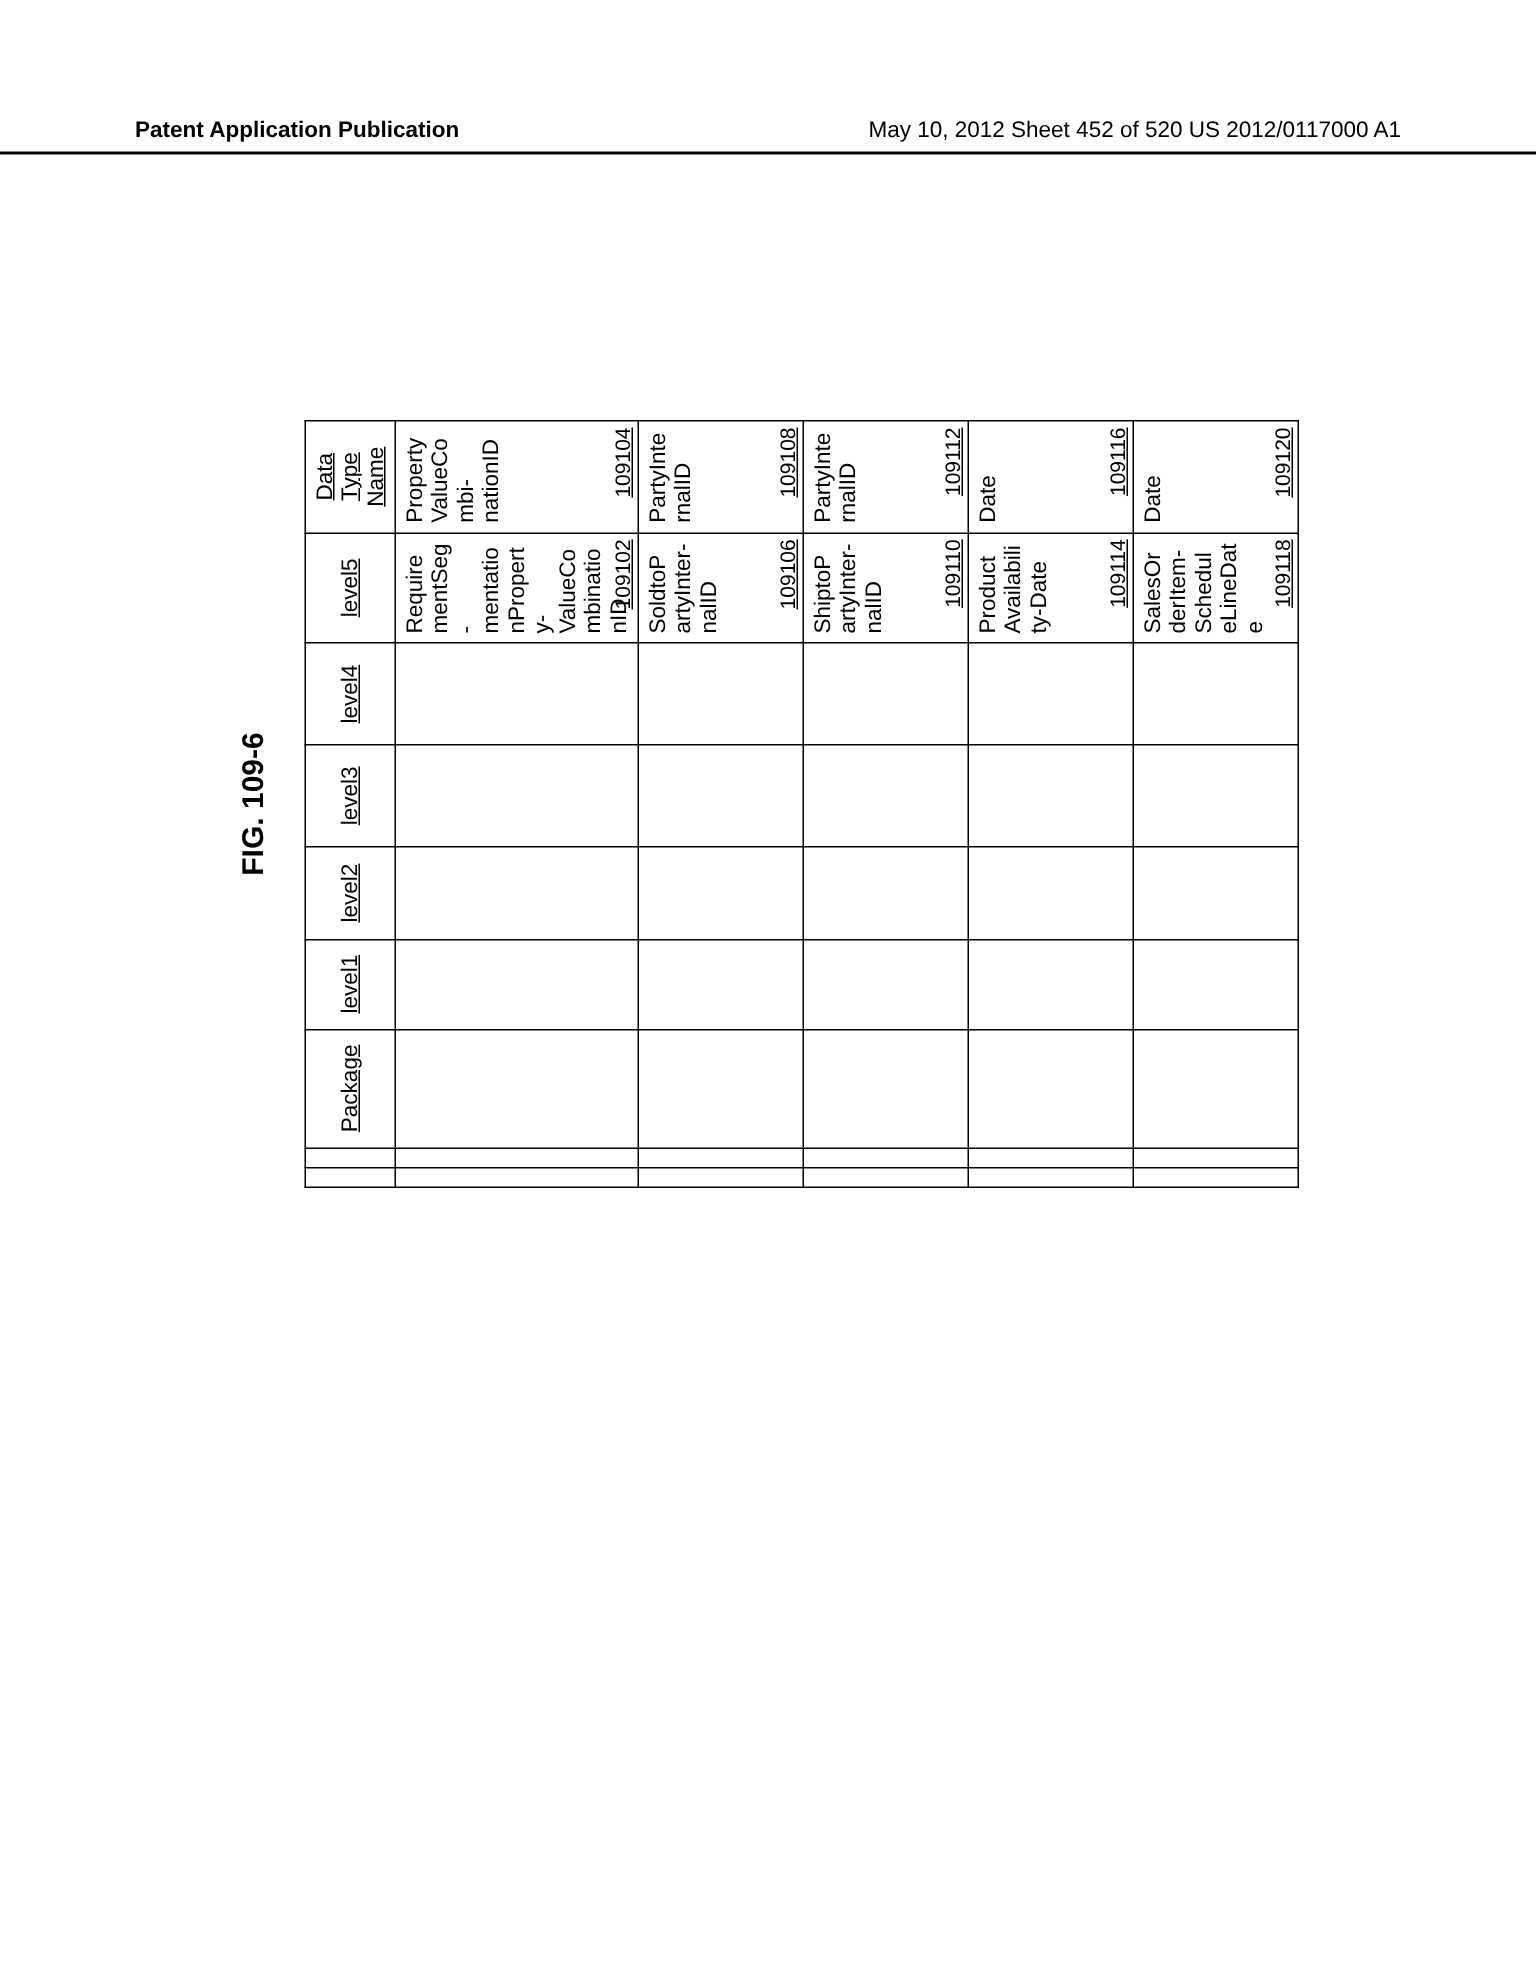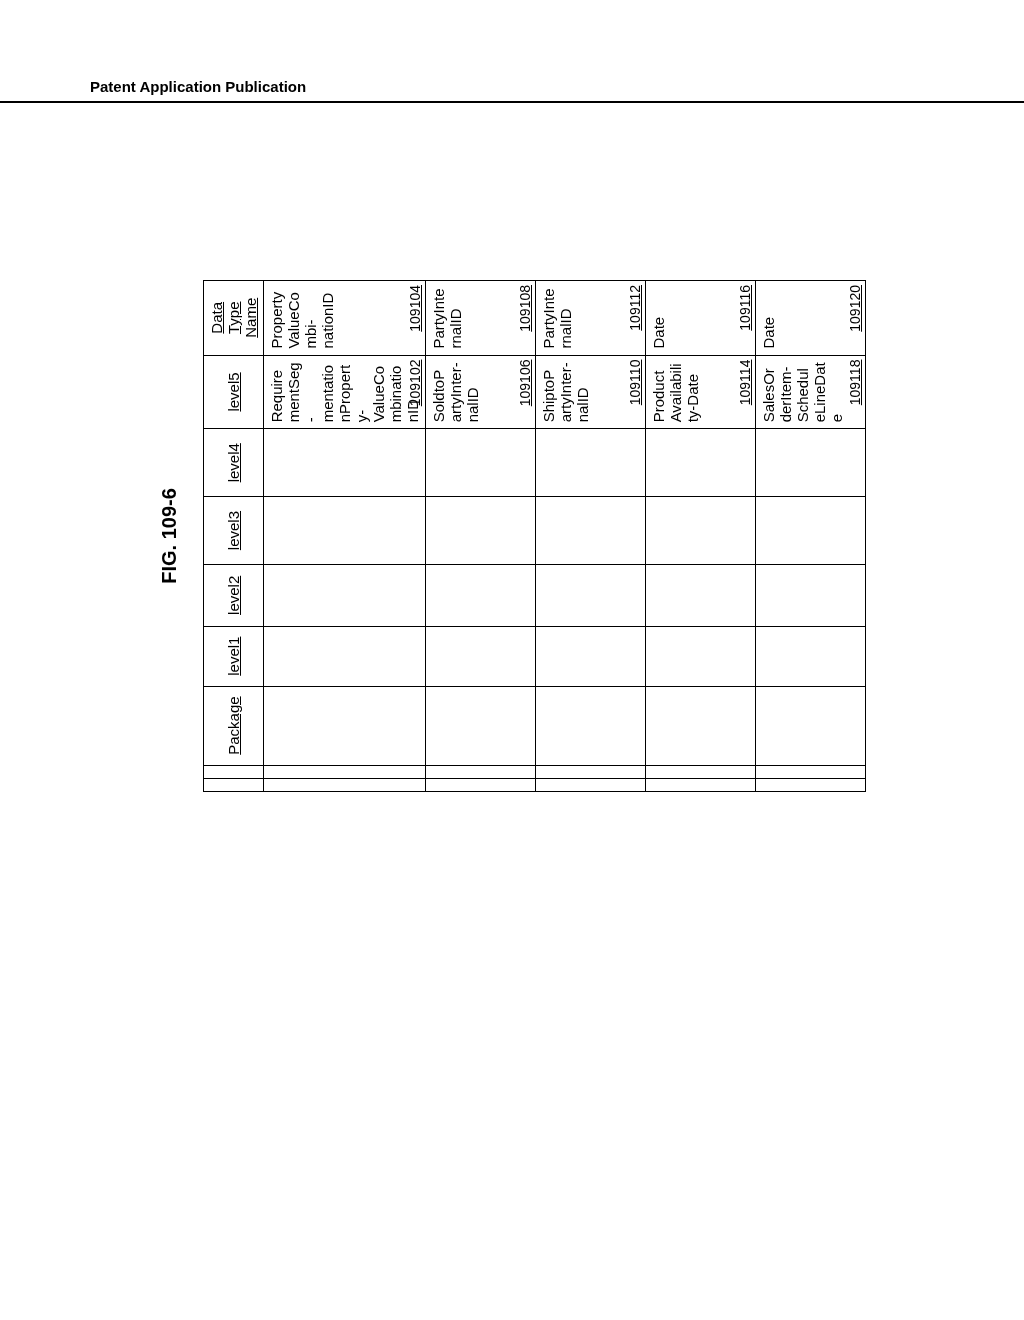--- a/index.html
+++ b/index.html
@@ -90,20 +90,21 @@
     border-right: 1px solid #000;
     padding:0;
   }
 </style>
 </head>
 <body>
 <div class="page">
 
 <div class="header">
   <span class="left">Patent Application Publication</span>
+  <span class="right">May 10, 2012  Sheet 452 of 520   US 2012/0117000 A1</span>
 </div>
 
 <div class="figure-area">
   <div class="fig-caption">FIG. 109-6</div>
 
   <table class="data">
     <colgroup>
       <col class="col-leading">
       <col class="col-leading">
       <col class="col-package">

